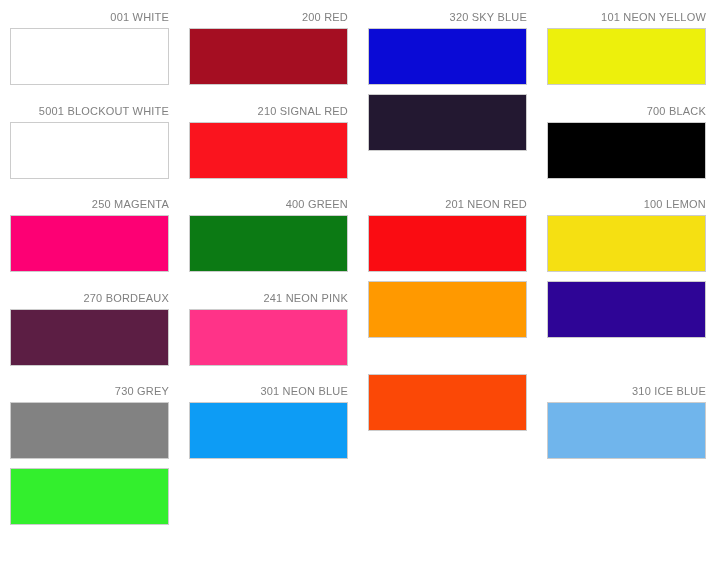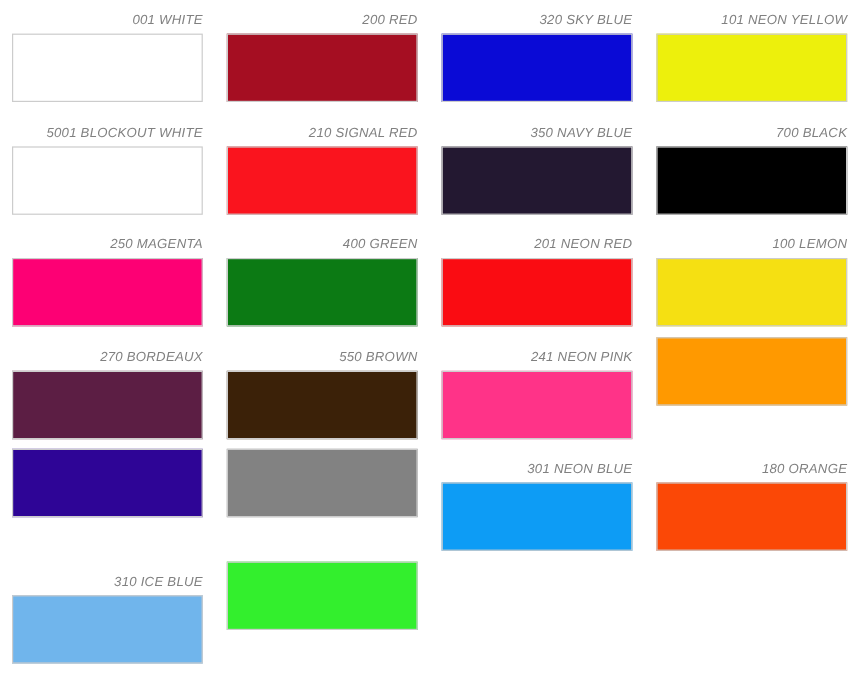--- a/index.html
+++ b/index.html
@@ -14,21 +14,20 @@
     font-family: "Liberation Sans", sans-serif;
     overflow: hidden;
   }
   #swatch-grid {
     display: grid;
     grid-template-columns: repeat(4, 179px);
     grid-template-rows: repeat(6, 93.5px);
     width: 716px;
     height: 427px;
     box-sizing: border-box;
-    font-style: italic;
   }
   .swatch-cell {
     box-sizing: border-box;
     padding: 0 10px 0 10px;
     display: flex;
     flex-direction: column;
     justify-content: flex-start;
   }
   .swatch-label {
     font-size: 11px;
@@ -72,21 +71,20 @@
     </div>
     <div class="swatch-cell">
       <div class="swatch-label">5001 BLOCKOUT WHITE</div>
       <div class="swatch-chip" style="background-color: rgb(255, 255, 255);"></div>
     </div>
     <div class="swatch-cell">
       <div class="swatch-label">210 SIGNAL RED</div>
       <div class="swatch-chip" style="background-color: rgb(250, 20, 30);"></div>
     </div>
     <div class="swatch-cell">
-      <div class="swatch-label">350 NAVY BLUE</div>
       <div class="swatch-chip" style="background-color: rgb(35, 24, 49);"></div>
     </div>
     <div class="swatch-cell">
       <div class="swatch-label">700 BLACK</div>
       <div class="swatch-chip" style="background-color: rgb(0, 0, 0);"></div>
     </div>
     <div class="swatch-cell">
       <div class="swatch-label">250 MAGENTA</div>
       <div class="swatch-chip" style="background-color: rgb(253, 0, 116);"></div>
     </div>
@@ -100,42 +98,38 @@
     </div>
     <div class="swatch-cell">
       <div class="swatch-label">100 LEMON</div>
       <div class="swatch-chip" style="background-color: rgb(245, 224, 18);"></div>
     </div>
     <div class="swatch-cell">
       <div class="swatch-label">270 BORDEAUX</div>
       <div class="swatch-chip" style="background-color: rgb(92, 30, 68);"></div>
     </div>
     <div class="swatch-cell">
-      <div class="swatch-label">550 BROWN</div>
-      <div class="swatch-chip" style="background-color: rgb(59, 33, 8);"></div>
-    </div>
-    <div class="swatch-cell">
       <div class="swatch-label">241 NEON PINK</div>
       <div class="swatch-chip" style="background-color: rgb(255, 51, 136);"></div>
     </div>
     <div class="swatch-cell">
       <div class="swatch-chip" style="background-color: rgb(255, 153, 0);"></div>
     </div>
     <div class="swatch-cell">
       <div class="swatch-chip" style="background-color: rgb(46, 5, 150);"></div>
     </div>
     <div class="swatch-cell">
+      <div class="swatch-label">730 GREY</div>
       <div class="swatch-chip" style="background-color: rgb(130, 130, 130);"></div>
     </div>
     <div class="swatch-cell">
       <div class="swatch-label">301 NEON BLUE</div>
       <div class="swatch-chip" style="background-color: rgb(13, 156, 245);"></div>
     </div>
     <div class="swatch-cell">
-      <div class="swatch-label">180 ORANGE</div>
       <div class="swatch-chip" style="background-color: rgb(251, 72, 6);"></div>
     </div>
     <div class="swatch-cell">
       <div class="swatch-label">310 ICE BLUE</div>
       <div class="swatch-chip" style="background-color: rgb(112, 181, 236);"></div>
     </div>
     <div class="swatch-cell">
       <div class="swatch-chip" style="background-color: rgb(51, 239, 45);"></div>
     </div>
   </div>

